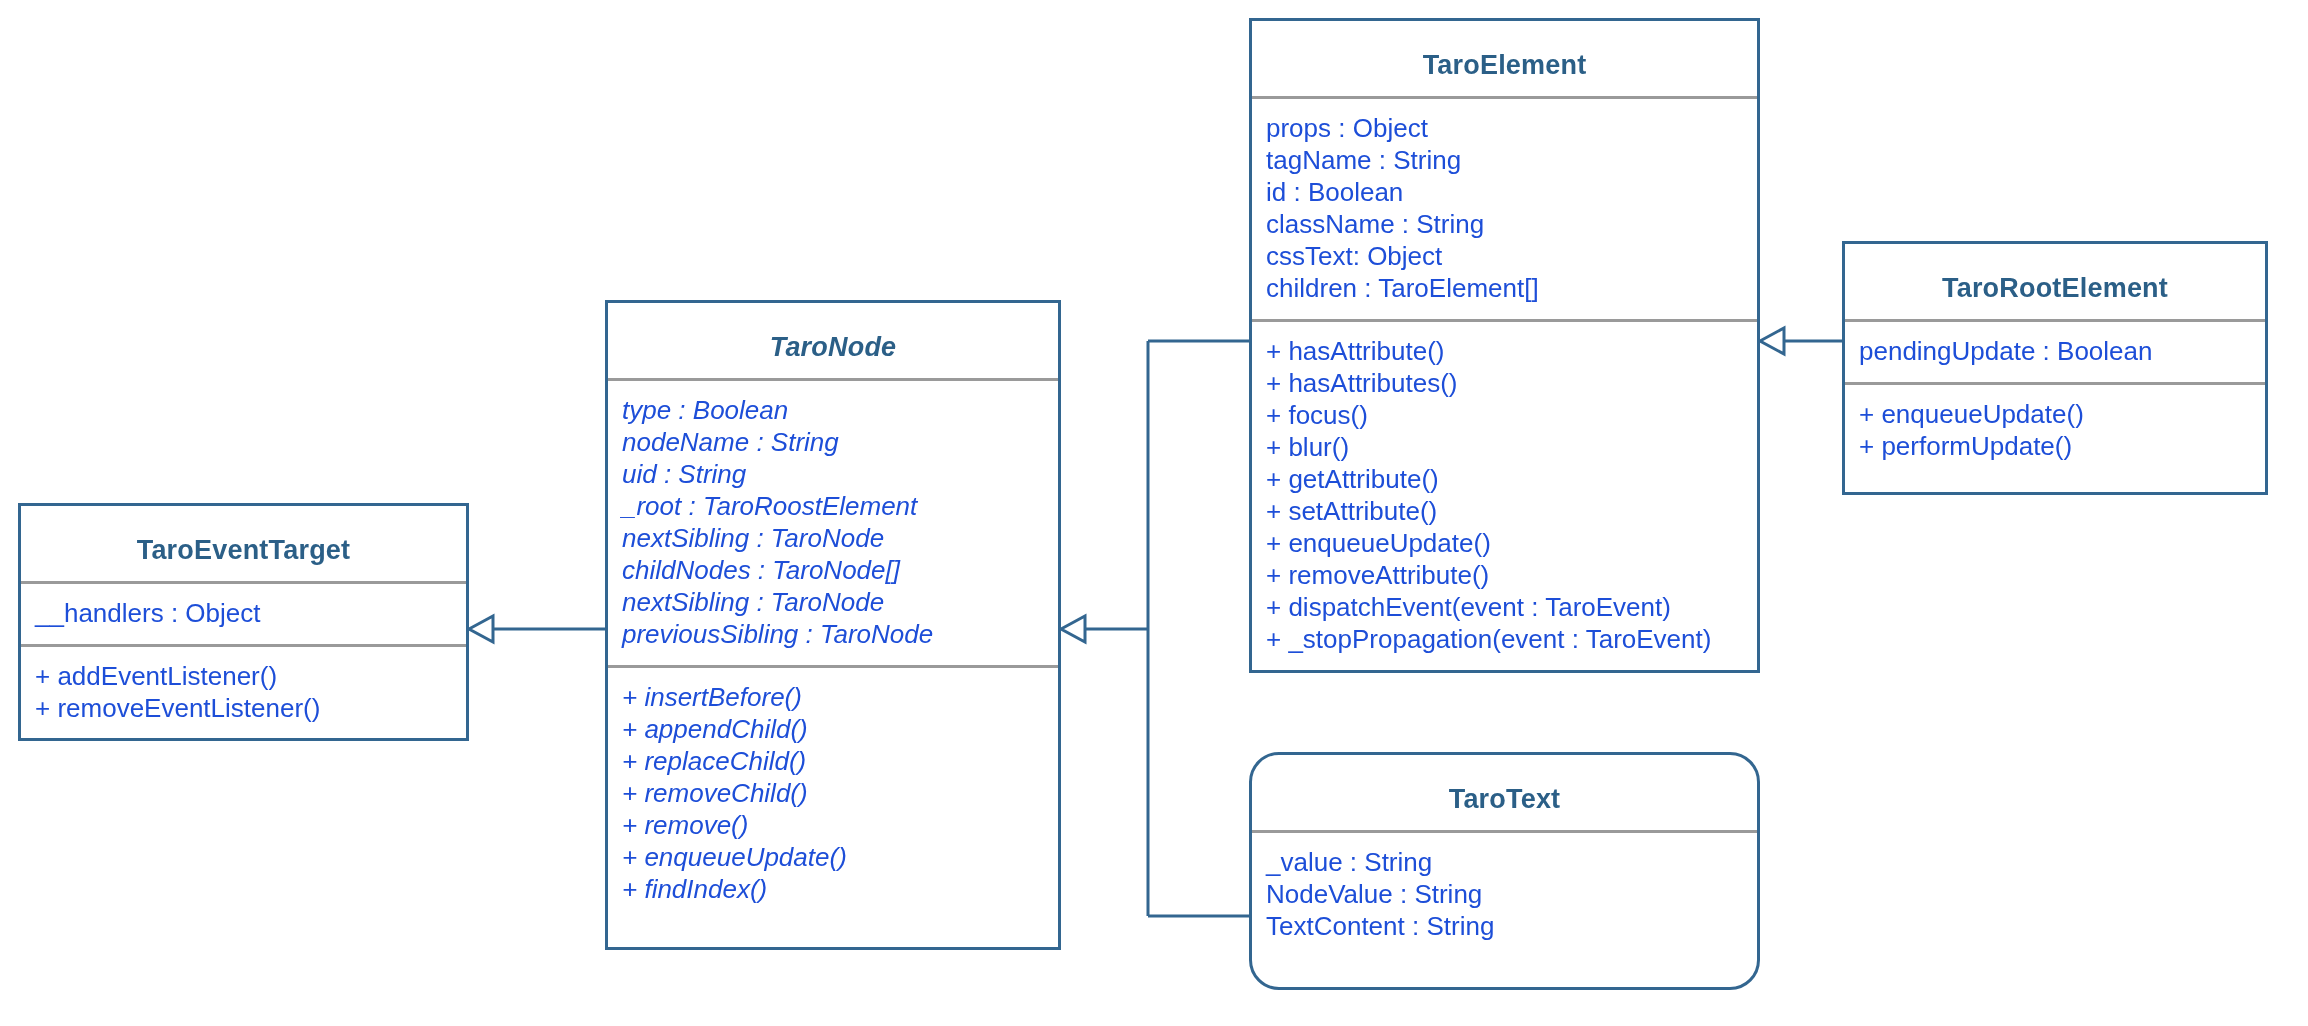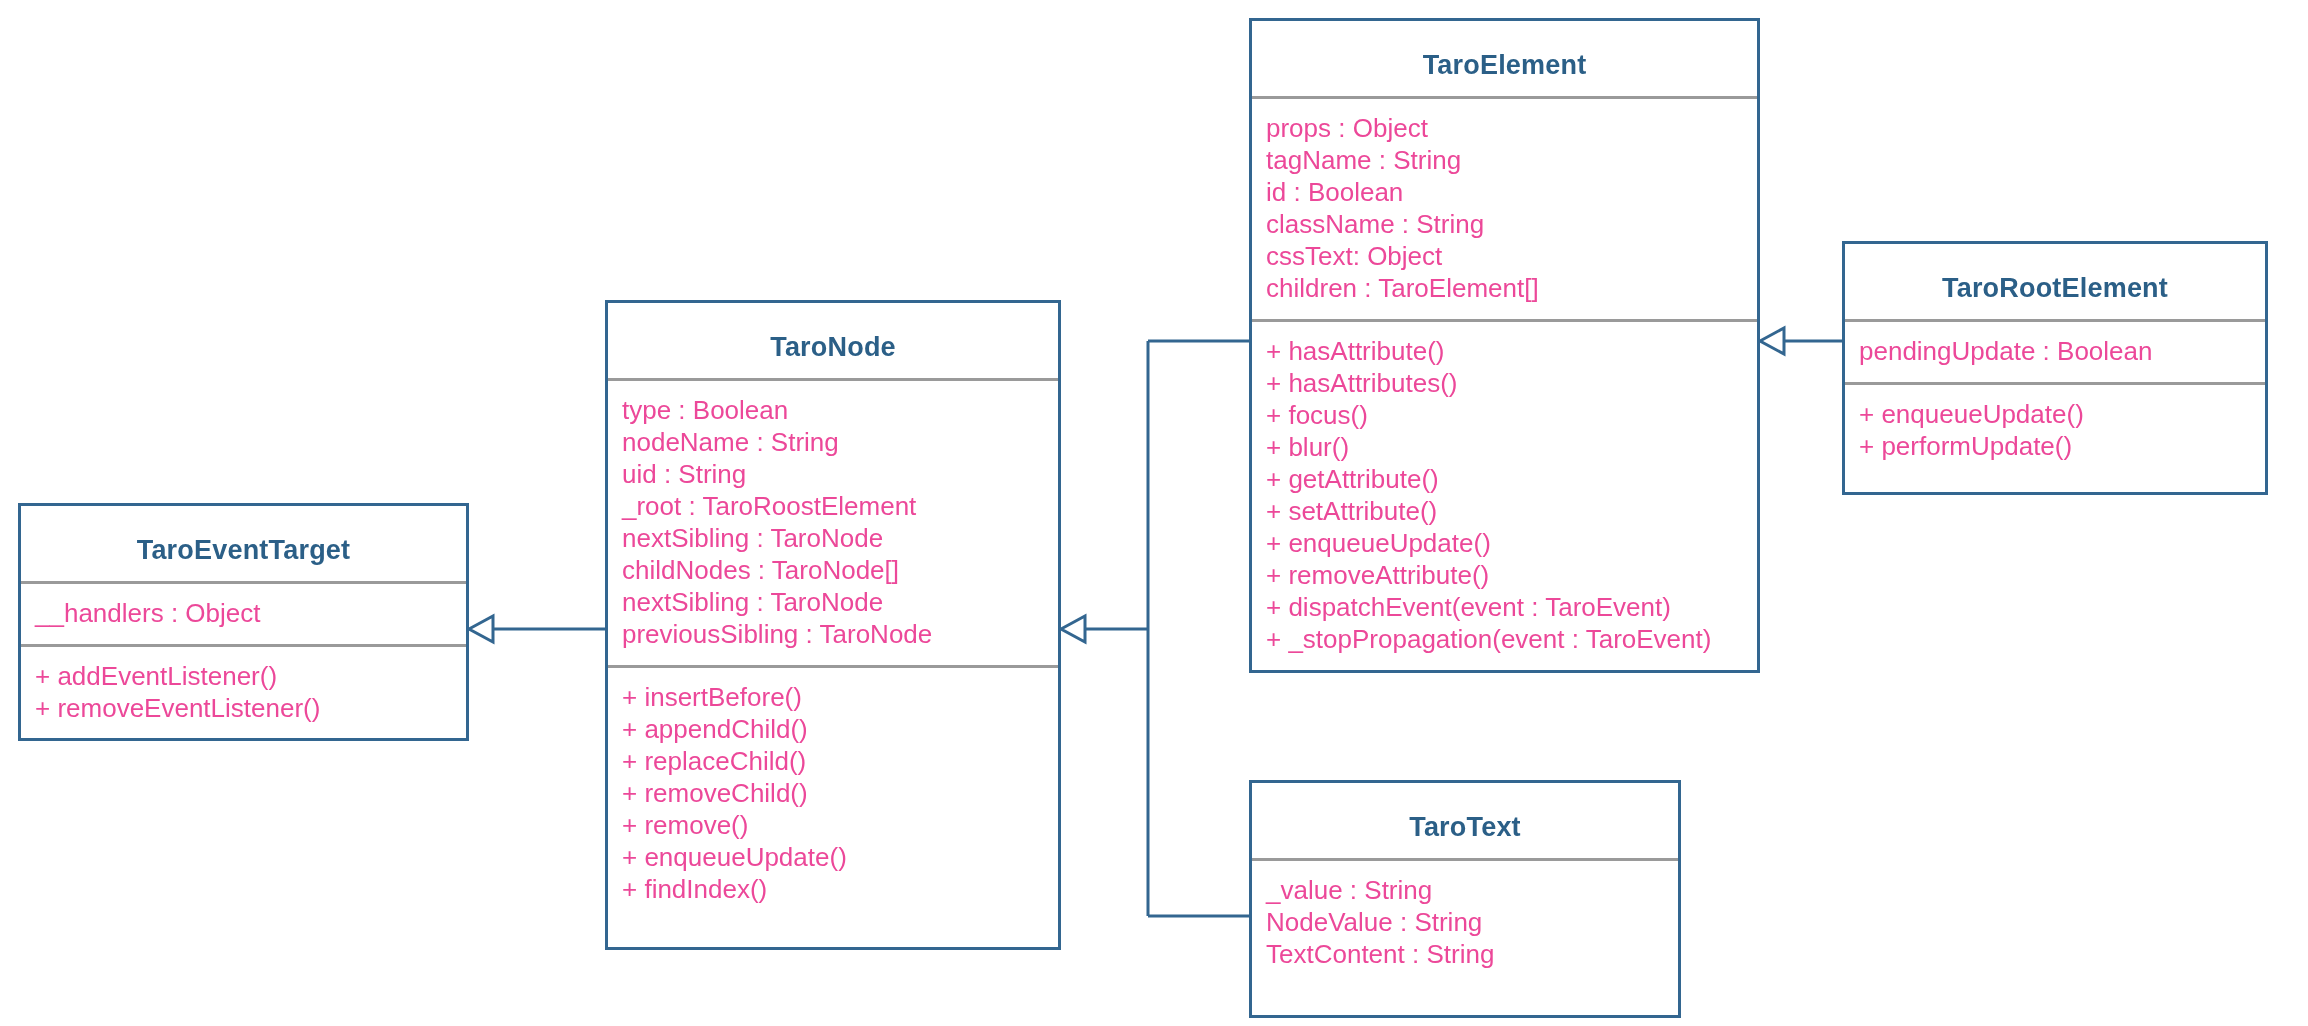--- a/index.html
+++ b/index.html
@@ -44,40 +44,40 @@
     padding: 29px 10px 15px 10px;
     flex: none;
   }
   .divider {
     height: 3px;
     background: #9a9a9a;
     flex: none;
   }
   .compartment {
     padding: 14px 16px 14px 14px;
-    color: #ec4899;
+    color: #1d4ed8;
     font-size: 26px;
     line-height: 1.23;
   }
   .compartment.attrs {
     flex: none;
   }
   .compartment.methods {
     flex: 1 1 auto;
   }
   .member {
     white-space: pre;
   }
 
   
   #class-taro-element      { left: 1249px; top: 18px;  width: 511px;  height: 655px; }
   #class-taro-root-element { left: 1842px; top: 213px; width: 426px;  height: 254px; margin-top: 28px; }
-  #class-taro-node         { left: 605px;  top: 300px; width: 456px;  height: 650px; }
+  #class-taro-node         { left: 605px;  top: 300px; width: 456px;  height: 650px; font-style: italic; }
   #class-taro-event-target { left: 18px;   top: 503px; width: 451px;  height: 238px; }
-  #class-taro-text         { left: 1249px; top: 780px; width: 432px;  height: 238px; }
+  #class-taro-text         { left: 1249px; top: 752px; width: 511px;  height: 238px; border-radius: 30px; }
 </style>
 </head>
 <body>
 
 <div id="diagram">
 
   <svg id="connector-layer" viewBox="0 0 2308 1026" width="2308" height="1026">
 
      TaroEventTarget (generalization) --&gt;
     <g>

